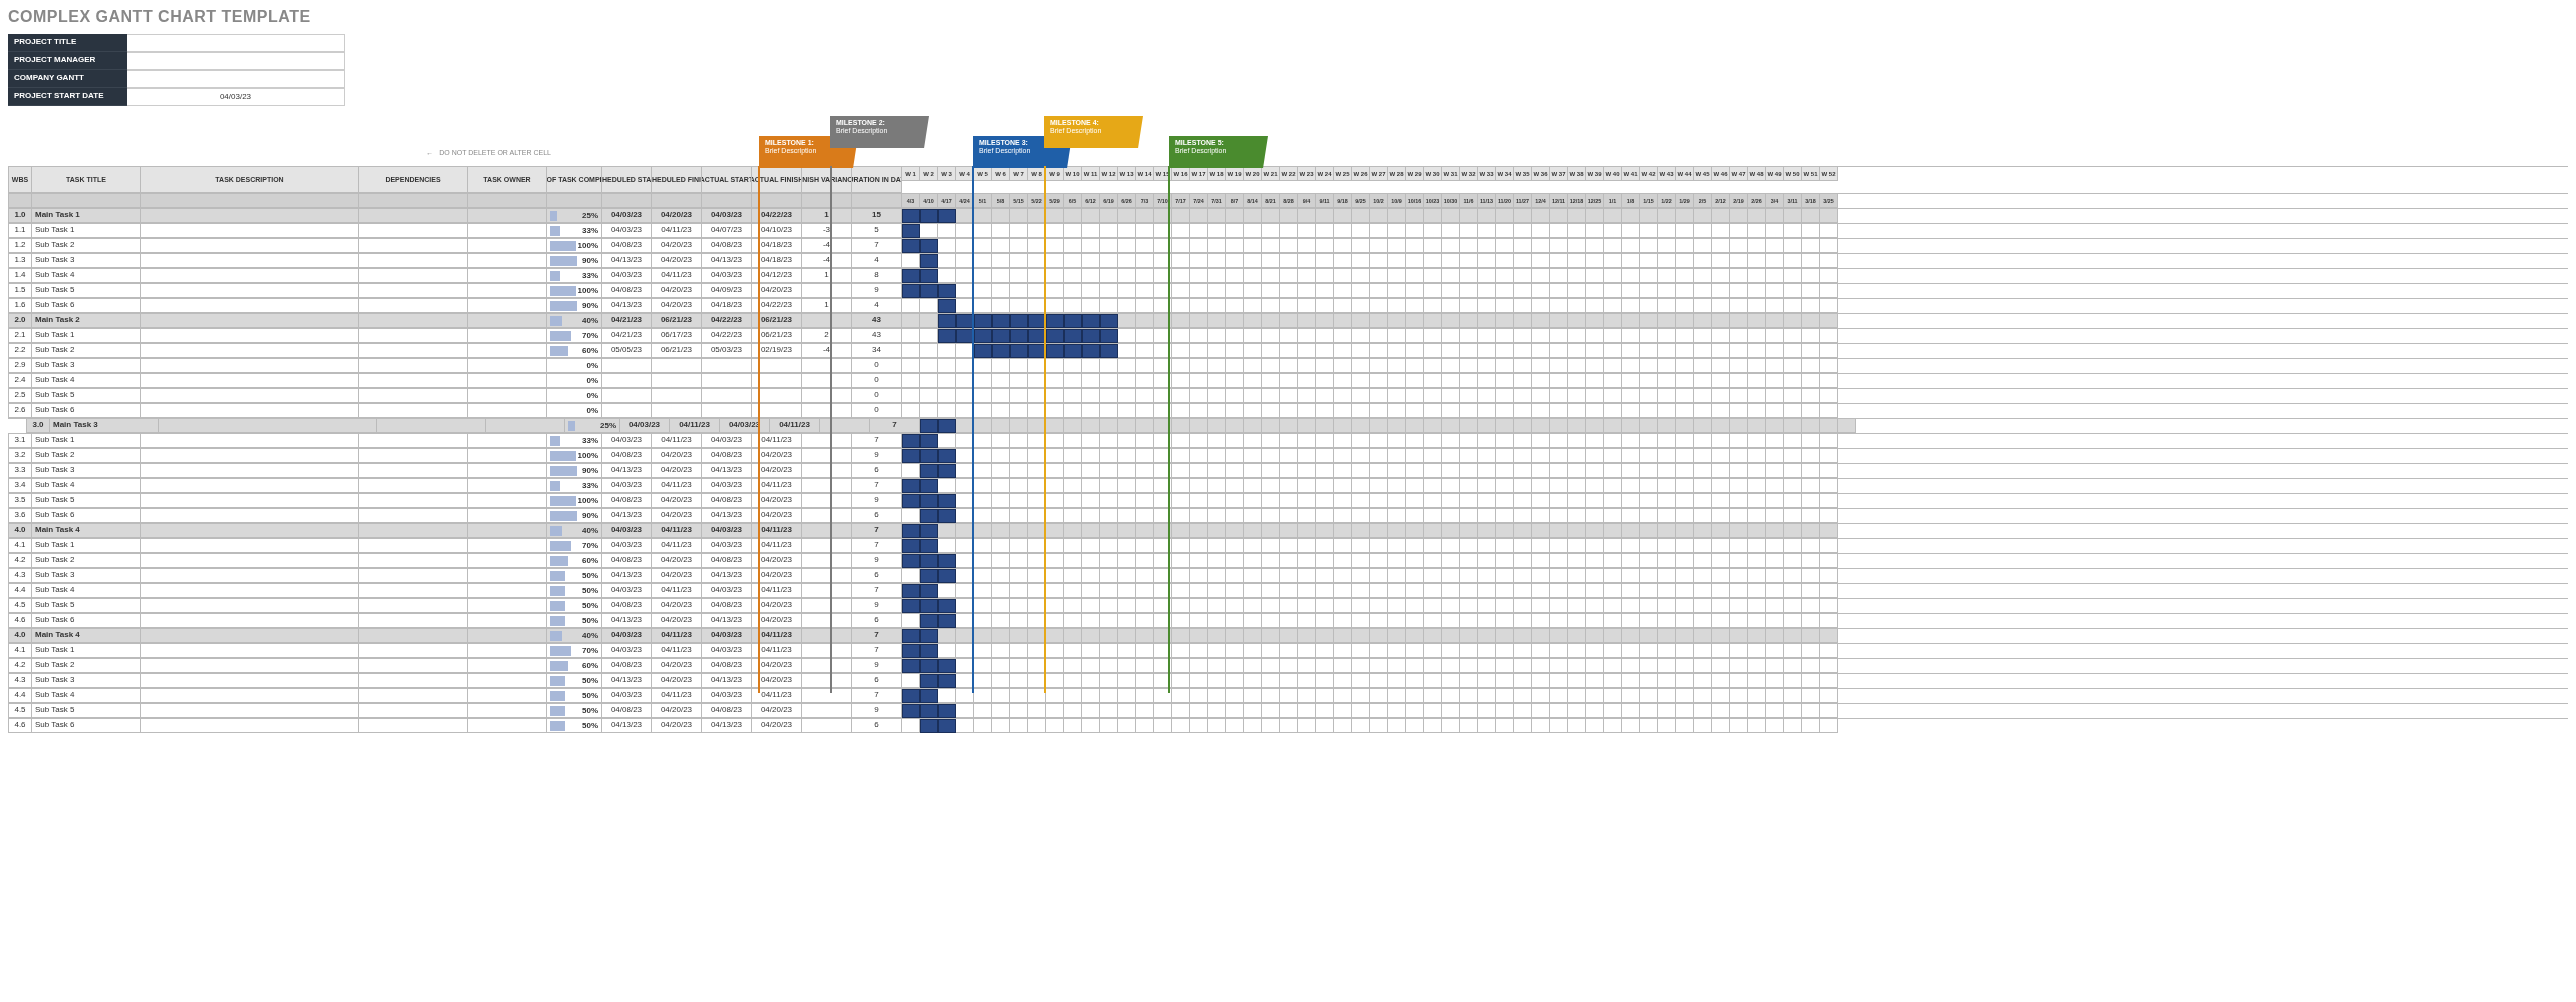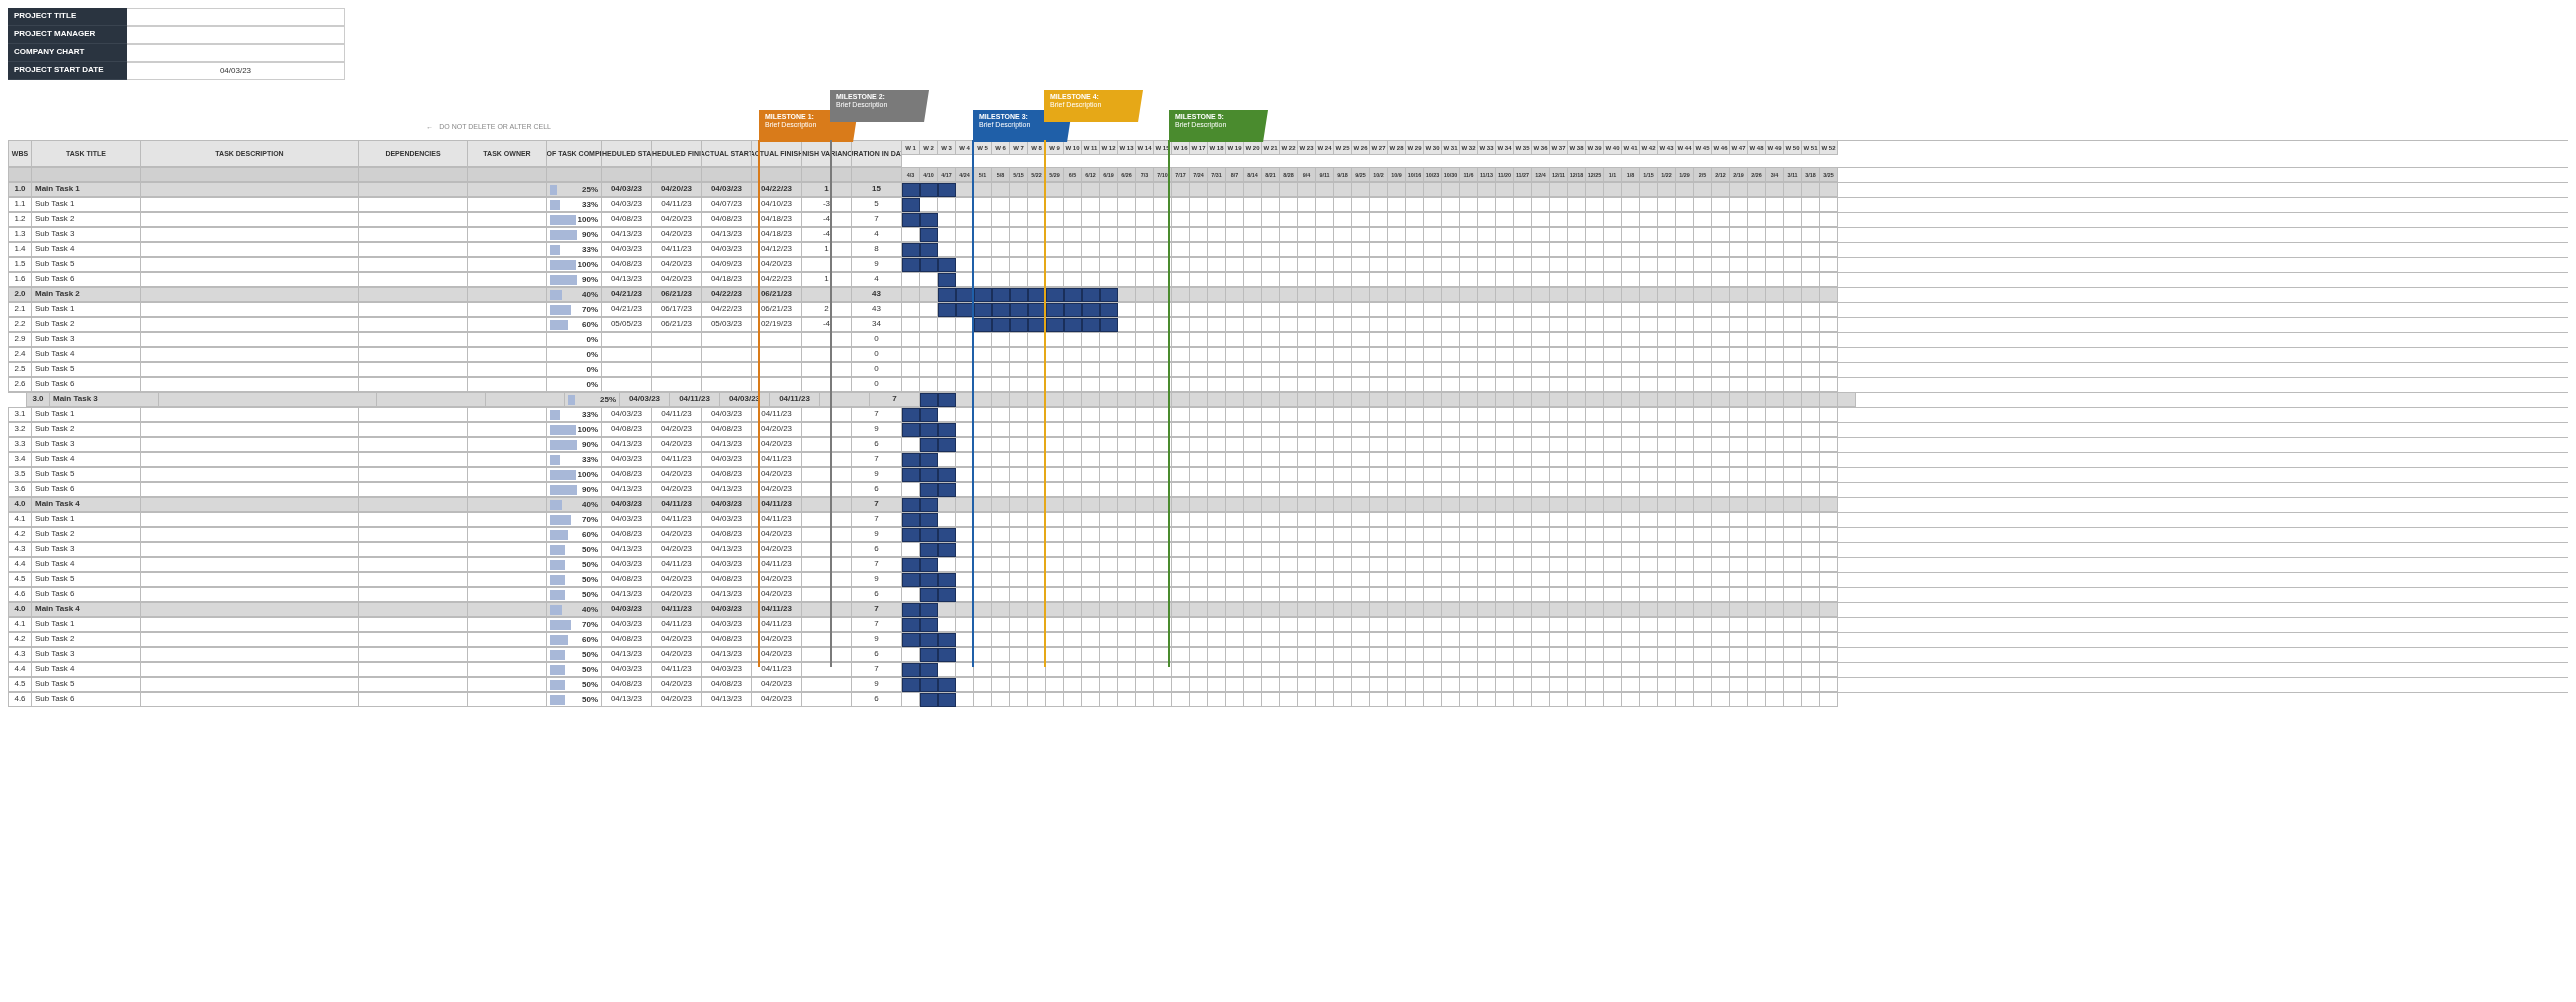--- a/index.html
+++ b/index.html
@@ -35,29 +35,30 @@
 .pct-bar { height: 10px; background: #a8b8d8; margin-right: 2px; }
 .pct-txt { font-weight: bold; flex: 1; text-align: right; }
 .center { text-align: center; }
 </style>
 </head>
 <body>
 <div class="page">
 
 
 
+<div class="title">COMPLEX GANTT CHART TEMPLATE</div>
 
 <div class="meta-table" id="meta-table"><div class="meta-row">
         <div class="meta-label">PROJECT TITLE</div>
         <div class="meta-value"></div>
       </div><div class="meta-row">
         <div class="meta-label">PROJECT MANAGER</div>
         <div class="meta-value"></div>
       </div><div class="meta-row">
-        <div class="meta-label">COMPANY CHART</div>
+        <div class="meta-label">COMPANY GANTT</div>
         <div class="meta-value"></div>
       </div><div class="meta-row">
         <div class="meta-label">PROJECT START DATE</div>
         <div class="meta-value">04/03/23</div>
       </div></div>
 <div class="meta-note">
   <span class="arrow">←</span>
   <span>DO NOT DELETE OR ALTER CELL</span>
 </div>
 

